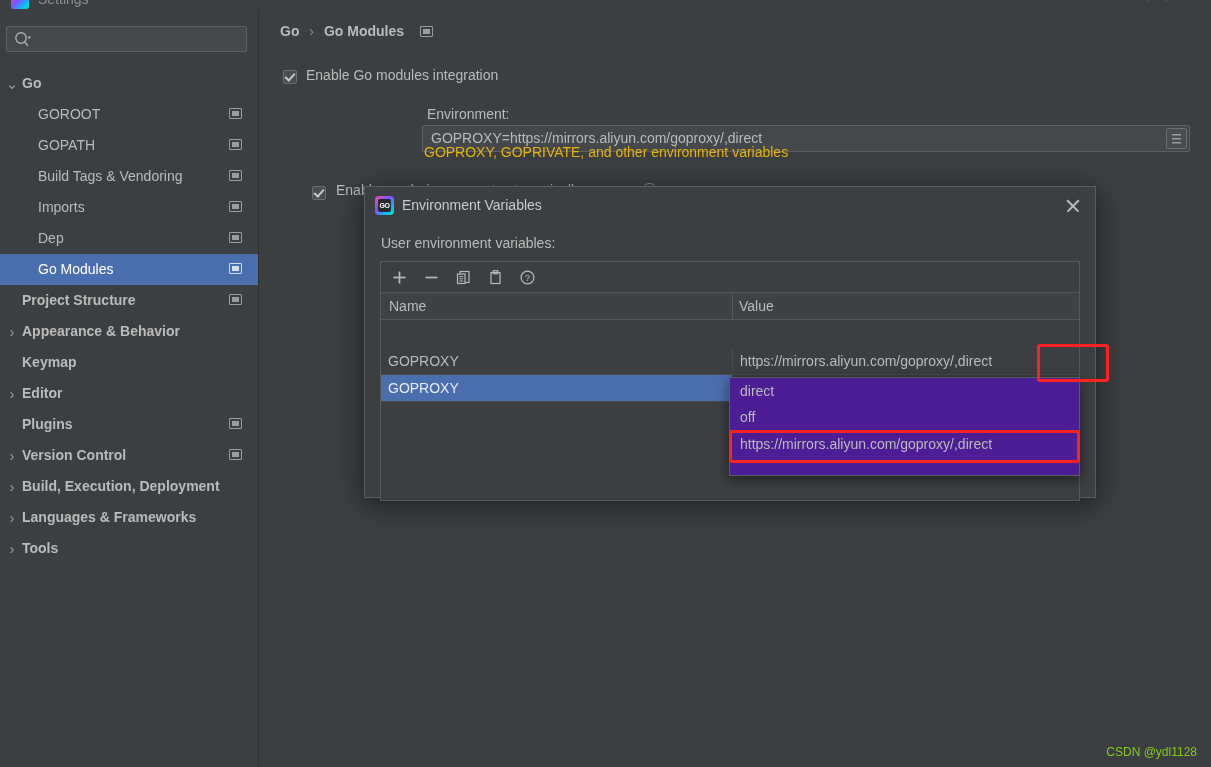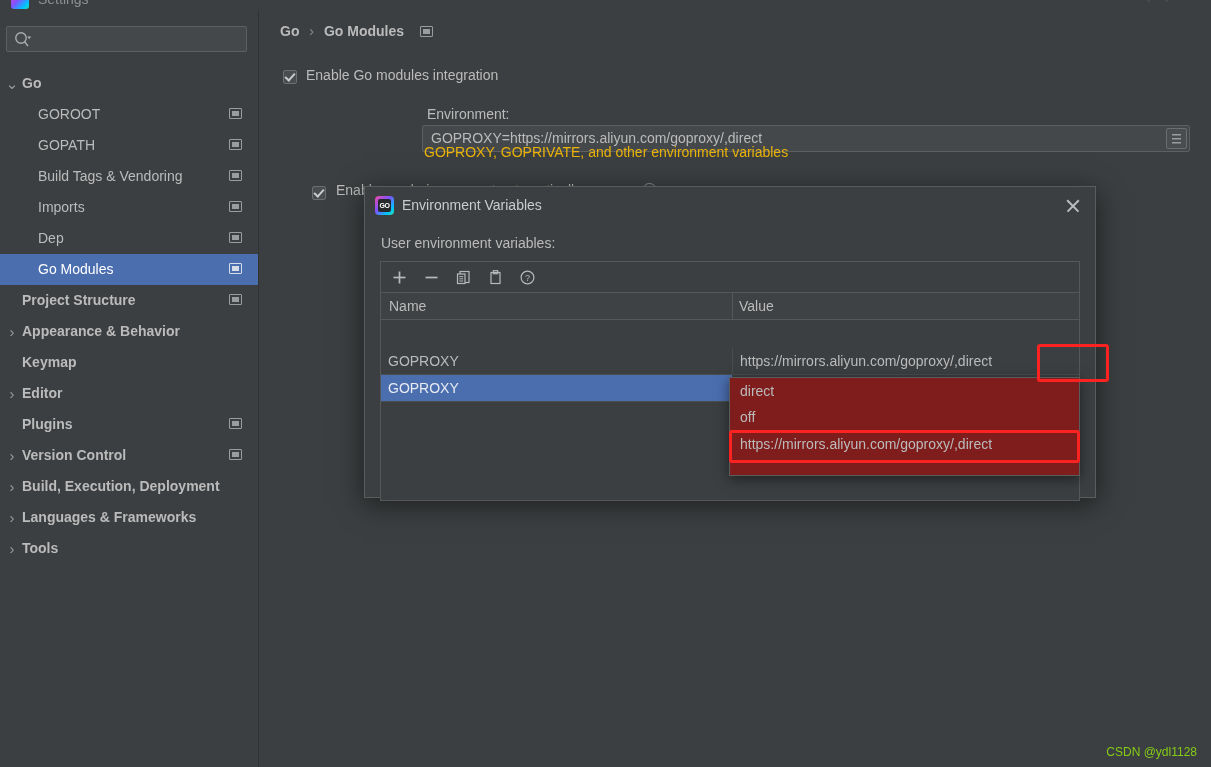--- a/index.html
+++ b/index.html
@@ -455,21 +455,21 @@
     border-left: 5px solid transparent;
     border-right: 5px solid transparent;
     border-top: 6px solid #c2c6c8;
   }
 
   
   #dropdown {
     position: absolute;
     left: 729px; top: 377px;
     width: 351px; height: 99px;
-    background: #7f1d1d;
+    background: #4c1d95;
     border: 1px solid #5a5d5e;
     box-sizing: border-box;
     box-shadow: 0 3px 12px rgba(0,0,0,0.5);
   }
   .dd-item {
     position: relative;
     height: 26px;
     line-height: 26px;
     padding-left: 10px;
     font-size: 14px;

